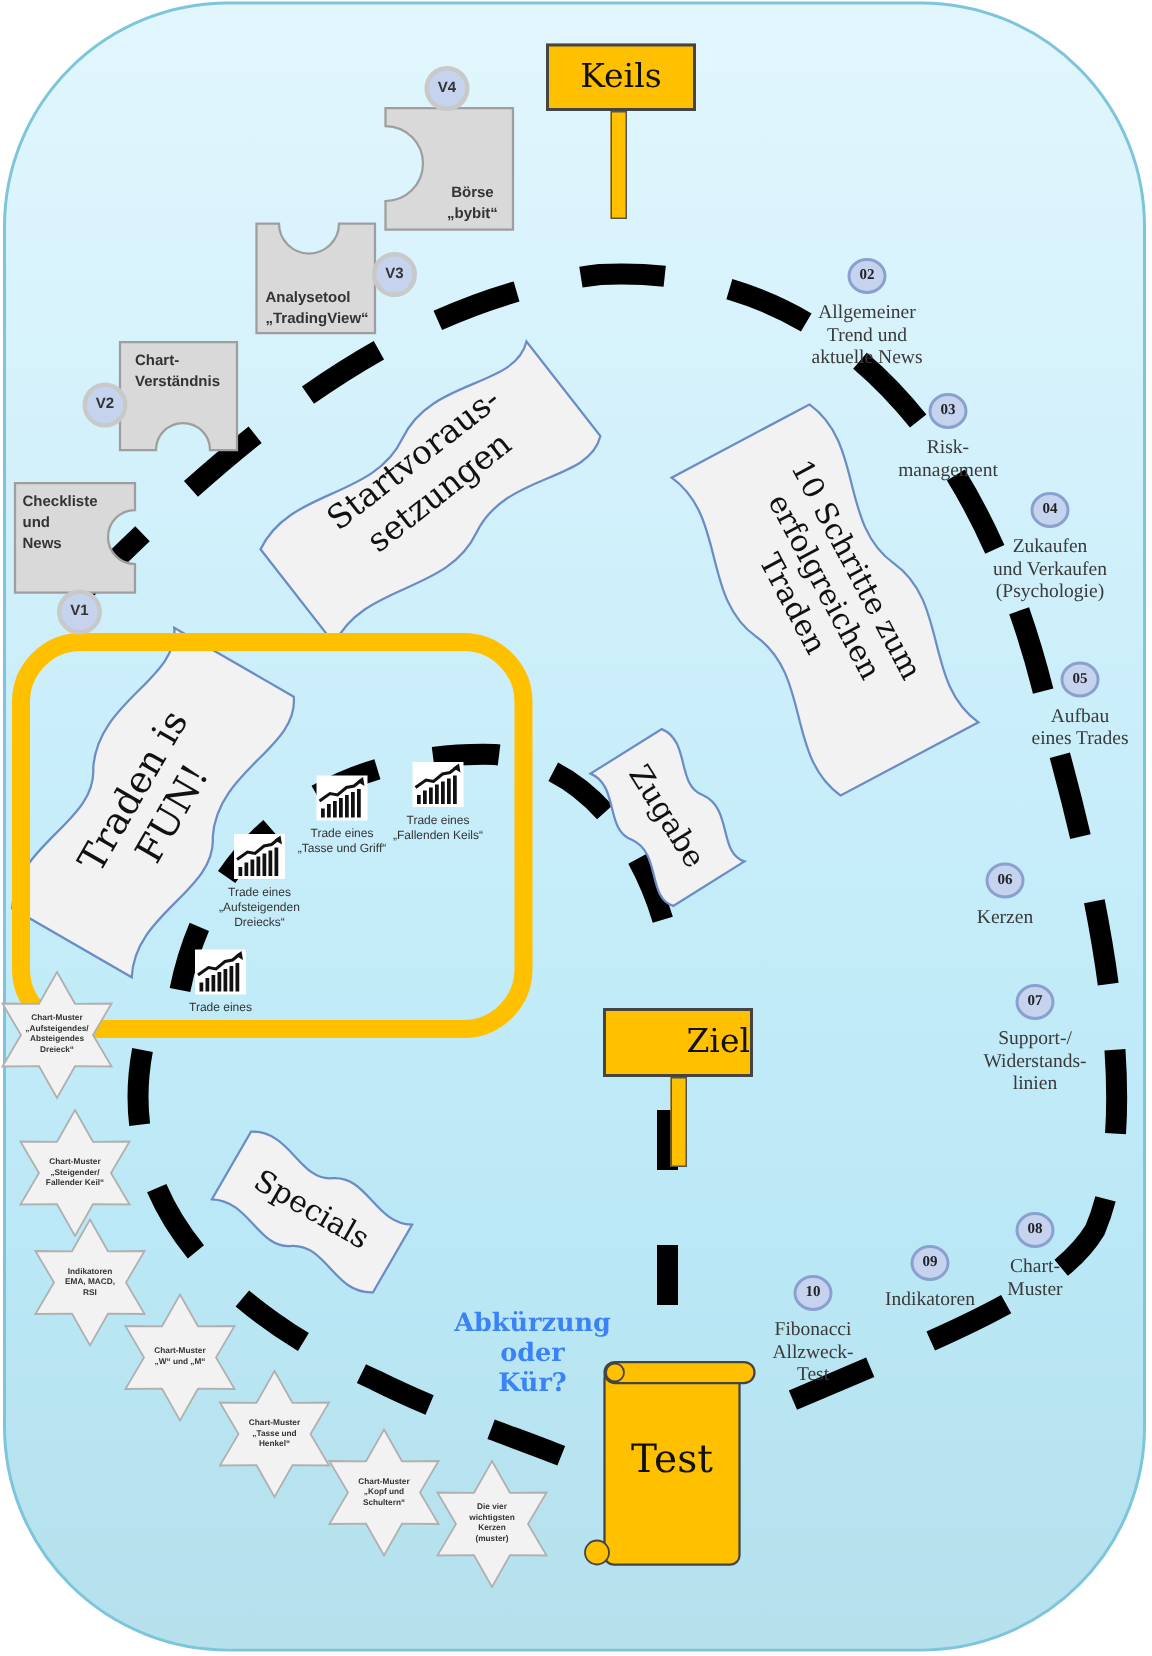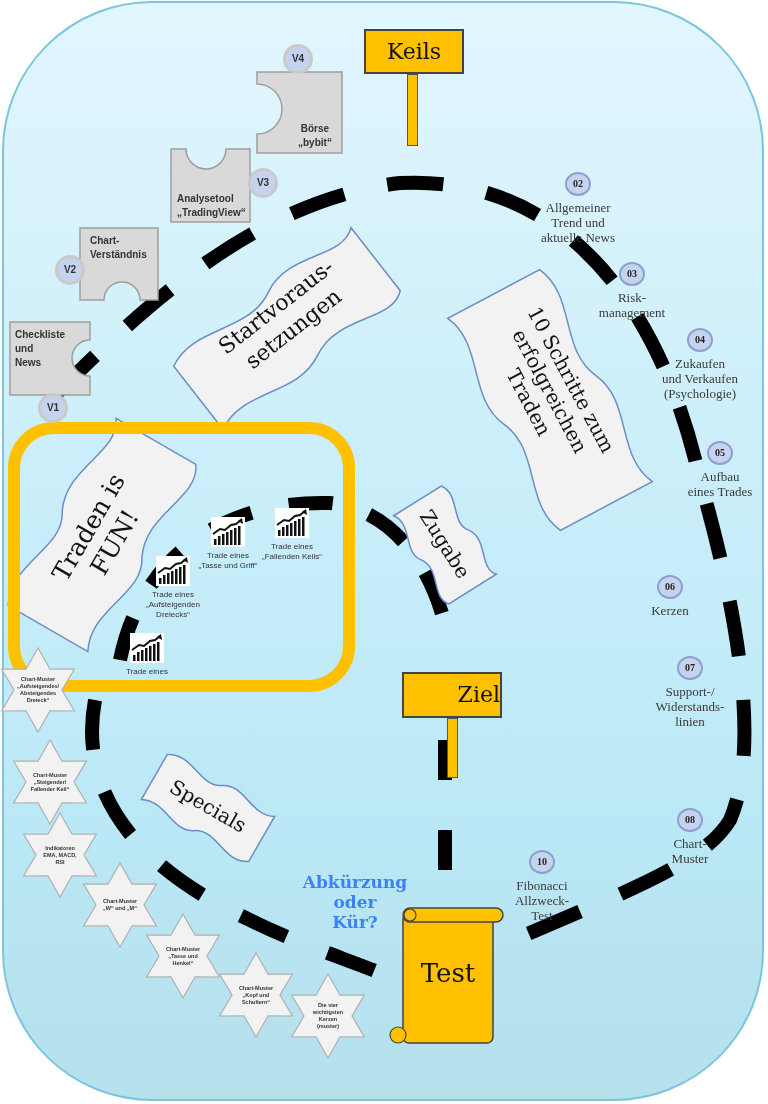--- a/index.html
+++ b/index.html
@@ -222,20 +222,24 @@
     <span class="num">07</span>
     <div>Support-/</div>
       <div>Widerstands-</div>
       <div>linien</div>
   </div>
   <div class="step" style="left:640px;top:764px;width:100px;margin-top:44px;">
     <span class="num">08</span>
     <div>Chart-</div>
       <div>Muster</div>
   </div>
+  <div class="step" style="left:570px;top:830px;width:100px;">
+    <span class="num">09</span>
+    <div>Indikatoren</div>
+  </div>
   <div class="step" style="left:492px;top:850px;width:100px;">
     <span class="num">10</span>
     <div>Fibonacci</div>
       <div>Allzweck-</div>
       <div>Test</div>
   </div>
 
   <div class="trade-item" style="left:97px;top:633px;">
     <svg class="trade-icon" viewBox="0 0 34 30">
       <rect x="3" y="22" width="2.5" height="6" fill="#111"></rect>

